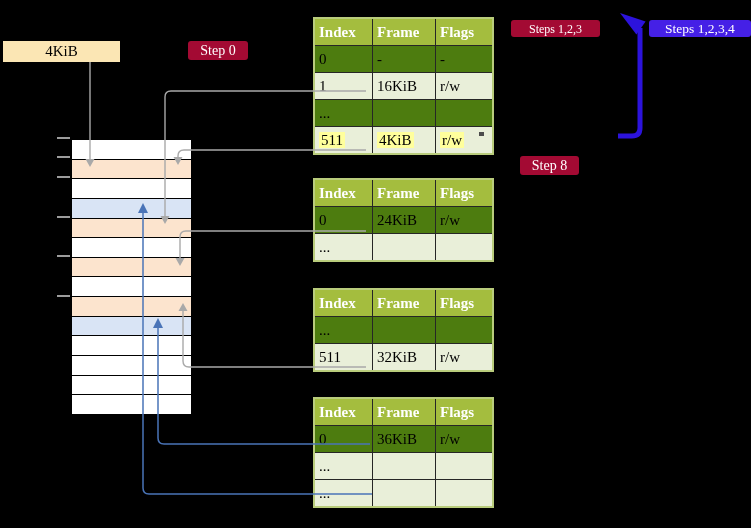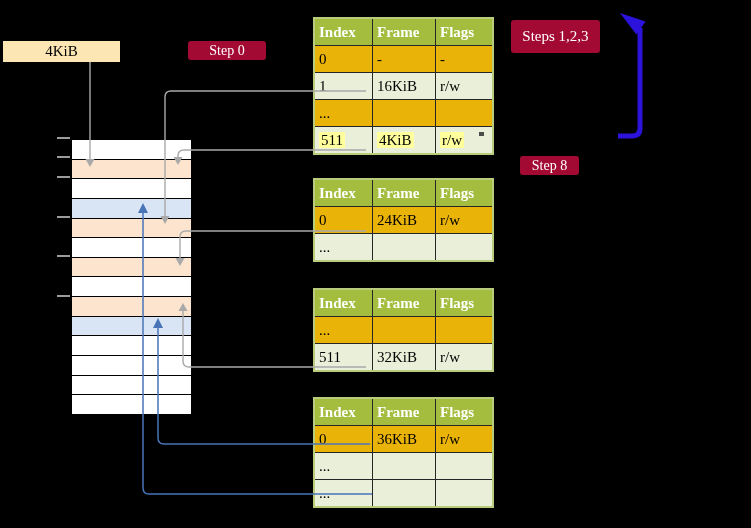--- a/index.html
+++ b/index.html
@@ -12,38 +12,39 @@
        color:#000;font-size:15px;}
   
   #memstrip{position:absolute;left:70px;top:138px;width:119px;height:274px;
             border:2px solid #000;display:flex;flex-direction:column;}
   .mrow{flex:1;border-bottom:1px solid #000;}
   .mrow:last-child{border-bottom:none;}
   .tick{position:absolute;left:57px;width:13px;height:2px;}
   
   .ptable{position:absolute;left:313px;border-collapse:collapse;table-layout:fixed;
           width:167px;font-size:15px;color:#000;}
-  .ptable{border:2px solid #b9cc7c;background:#eab308;}
+  .ptable{border:2px solid #b9cc7c;background:#4d7c0f;}
   .ptable td,.ptable th{border:1px solid #262626;height:26px;padding:0 0 0 4px;
           text-align:left;vertical-align:middle;overflow:hidden;white-space:nowrap;}
   .ptable th{color:#fff;font-weight:bold;font-size:15px;}
   .col-index{width:53px;}.col-frame{width:58px;}.col-flags{width:52px;}
   .hl{padding:0 2px;}
   
   #overlay{position:absolute;left:0;top:0;pointer-events:none;}
 </style>
 </head>
 <body>
 
 <div id="canvas">
 
   <div class="pagebox" style="left: 3px; top: 41px; width: 117px; height: 21px; background: rgb(251, 230, 180);">4KiB</div>
 
-  <div class="tag" style="left: 188px; top: 41px; width: 78px; height: 19px; background: rgb(163, 10, 51);">Step 0</div>
-  <div class="tag" style="left: 511px; top: 20px; width: 89px; height: 33px; font-size: 15px; background: rgb(163, 10, 51);">Steps 1,2,3</div>
+  <div class="tag" style="left: 188px; top: 41px; width: 60px; height: 19px; background: rgb(163, 10, 51);">Step 0</div>
+  <div class="tag" style="left: 511px; top: 20px; width: 89px; height: 17px; font-size: 12px; background: rgb(163, 10, 51);">Steps 1,2,3</div>
+  <div class="tag" style="left: 649px; top: 20px; width: 102px; height: 17px; font-size: 13.5px; background: rgb(69, 32, 230);">Steps 1,2,3,4</div>
   <div class="tag" style="left: 520px; top: 156px; width: 59px; height: 19px; background: rgb(163, 10, 51);">Step 8</div>
 
   <div id="memstrip">
     <div class="mrow" style="background: rgb(255, 255, 255);"></div>
     <div class="mrow" style="background: rgb(252, 228, 206);"></div>
     <div class="mrow" style="background: rgb(255, 255, 255);"></div>
     <div class="mrow" style="background: rgb(217, 228, 245);"></div>
     <div class="mrow" style="background: rgb(252, 228, 206);"></div>
     <div class="mrow" style="background: rgb(255, 255, 255);"></div>
     <div class="mrow" style="background: rgb(252, 228, 206);"></div>

